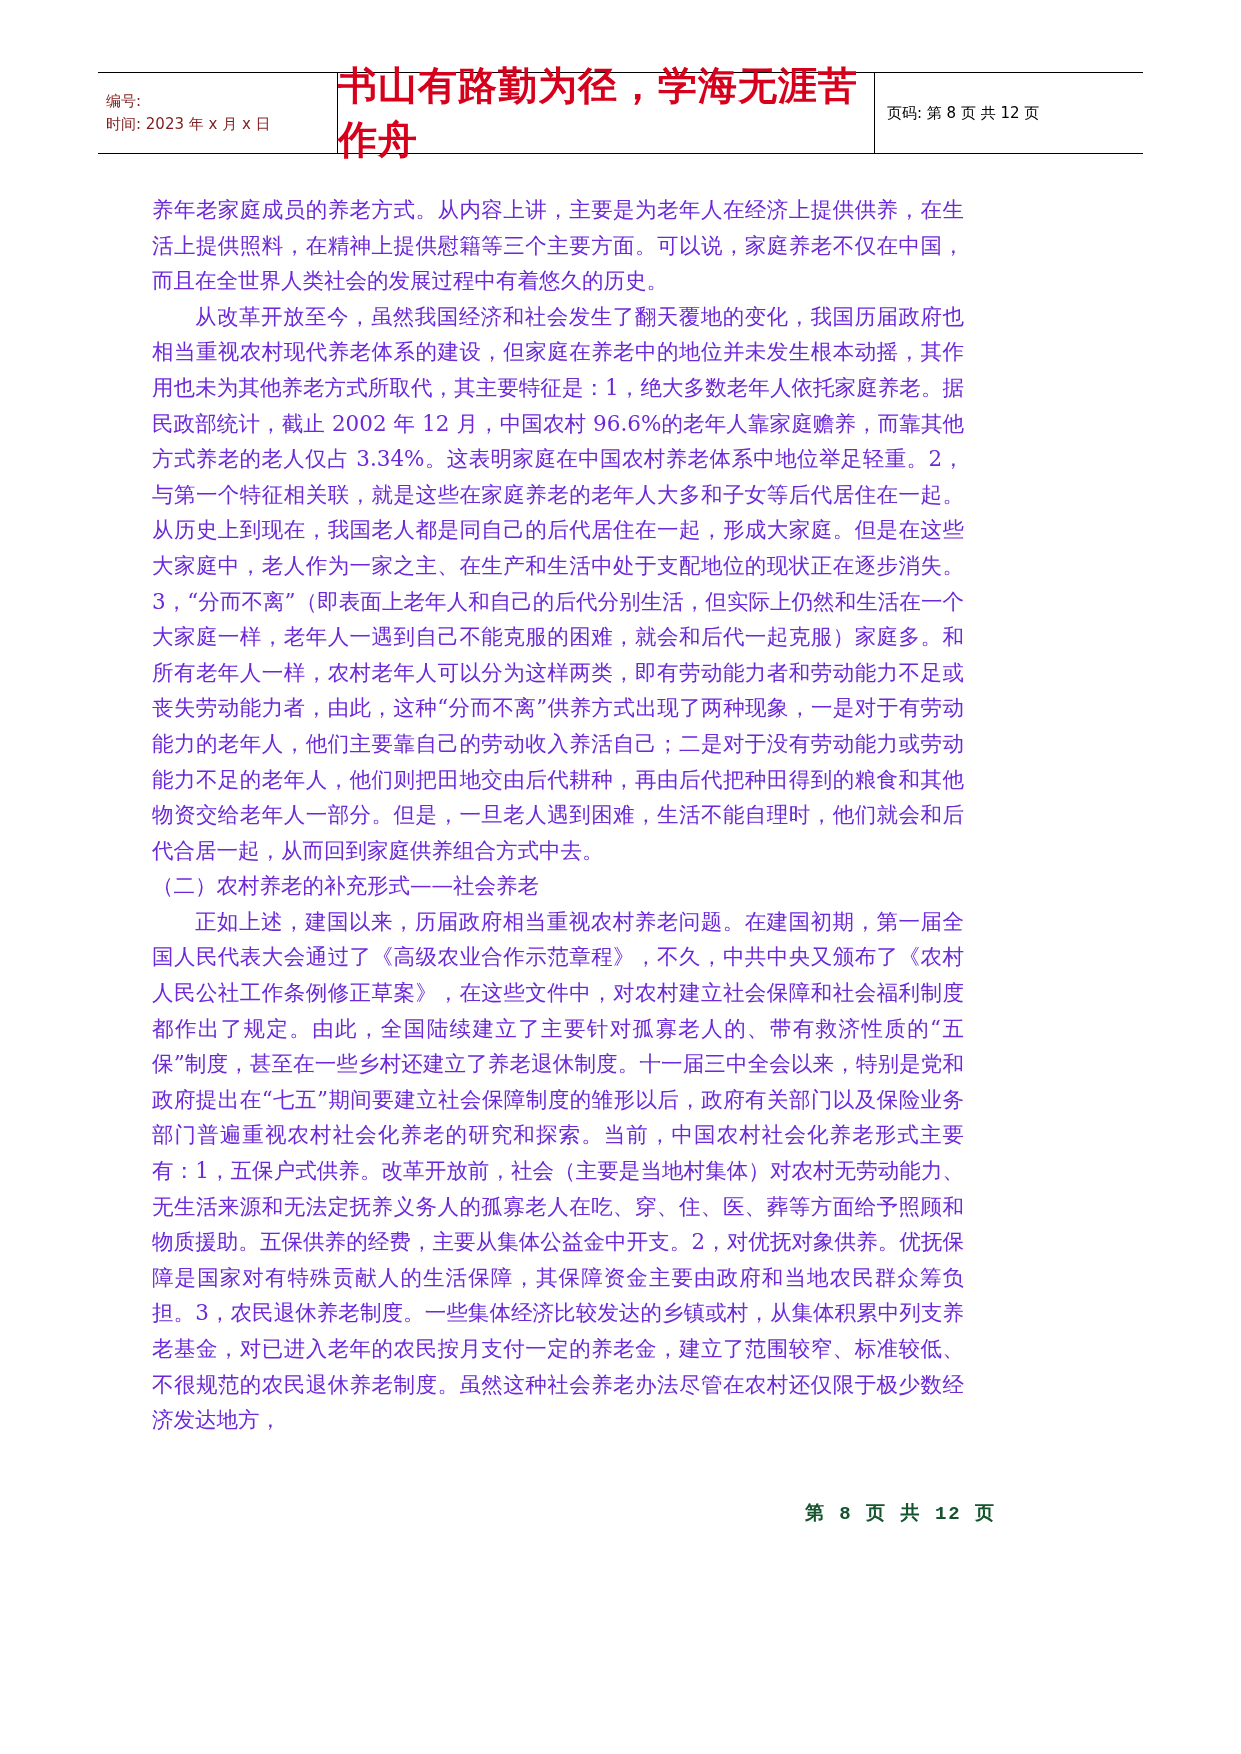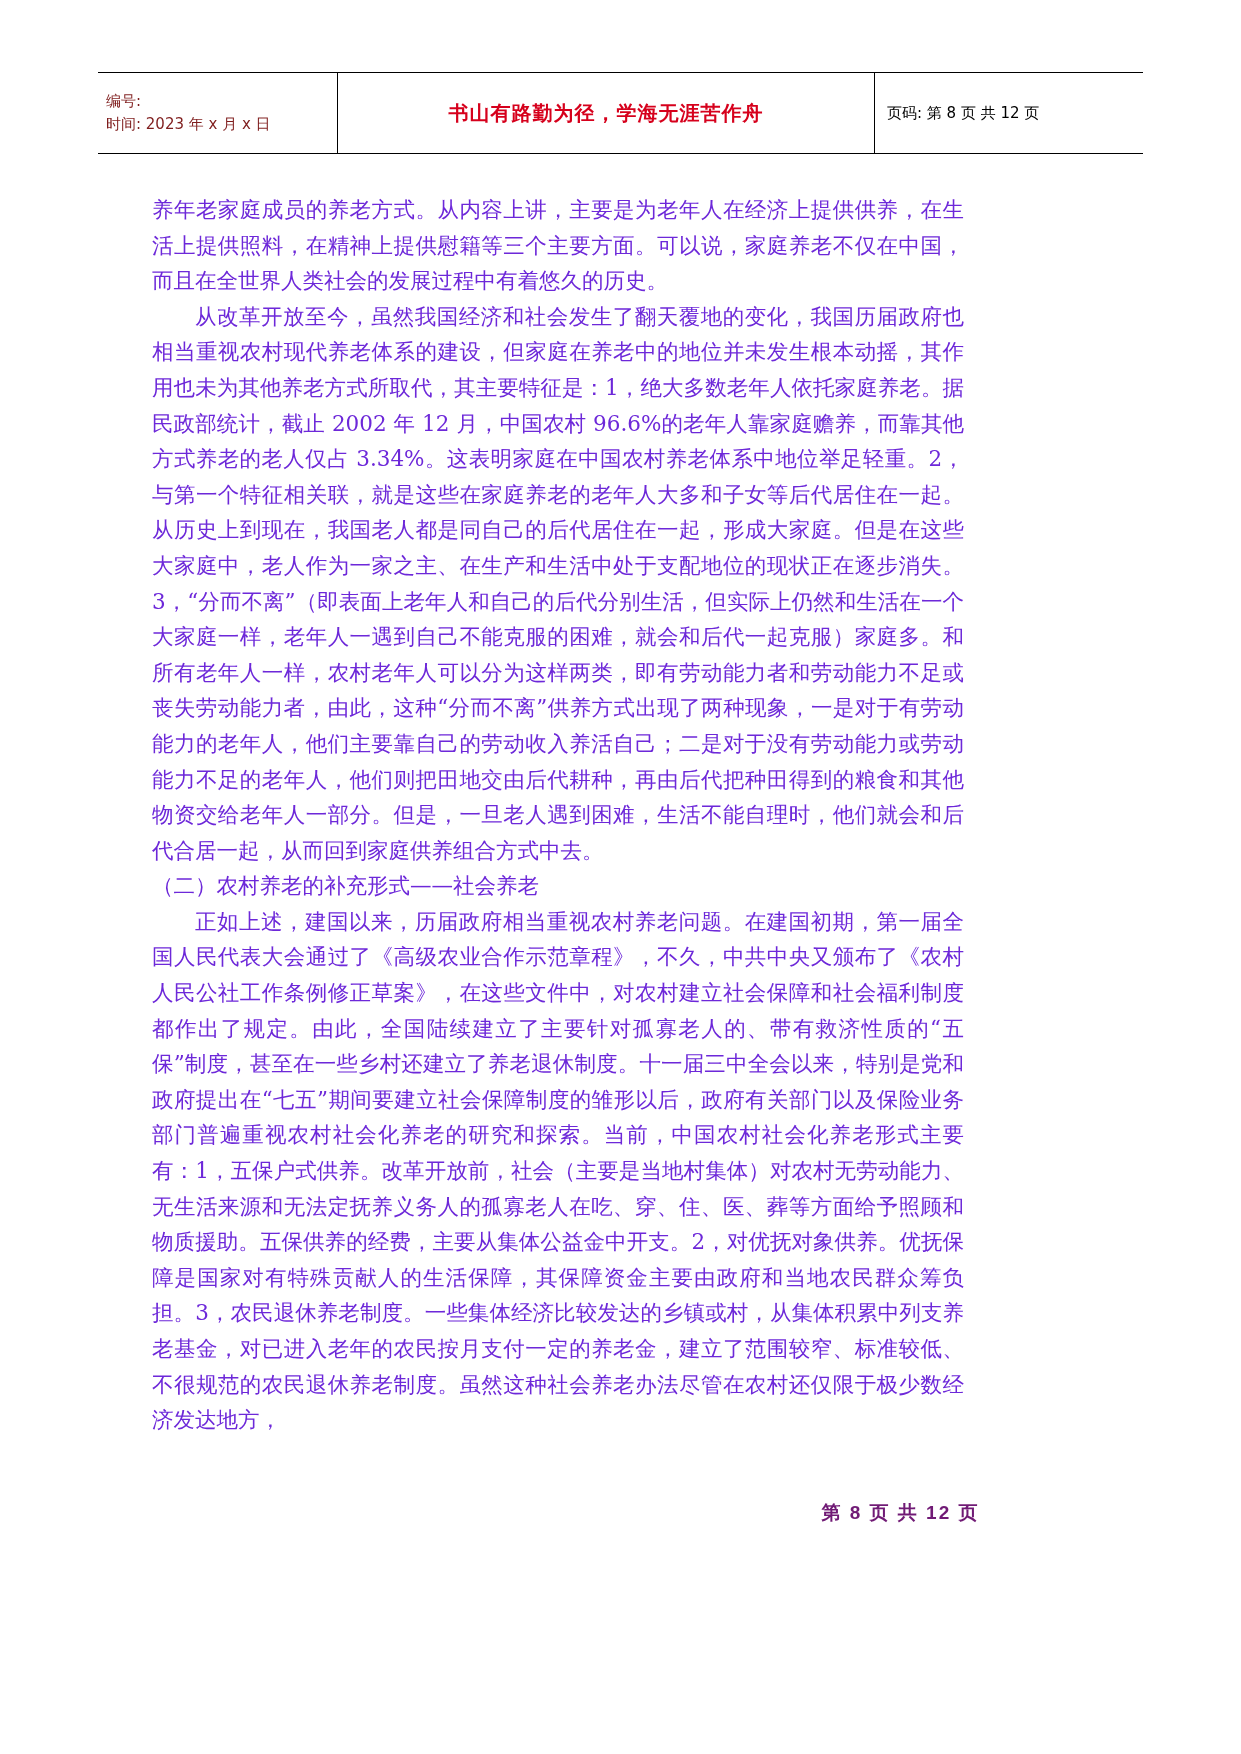--- a/index.html
+++ b/index.html
@@ -53,21 +53,21 @@
   .hdr-left div { white-space: nowrap; }
   .hdr-mid {
     flex: 1;
     border-right: 1.5px solid #000;
     align-items: center;
     justify-content: center;
     display: flex;
     color: #d6001c;
     font-family: "DejaVu Serif", "Liberation Serif", serif;
     font-weight: bold;
-    font-size: 20px;
+    font-size: 39px;
     letter-spacing: 1px;
   }
   .hdr-right {
     width: 268px;
     padding-left: 12px;
     font-family: "DejaVu Sans", "Liberation Sans", sans-serif;
     font-size: 15px;
     white-space: nowrap;
     justify-content: center;
   }
@@ -97,25 +97,25 @@
     position: absolute;
     left: 0;
     top: 1500px;
     width: 1241px;
     text-align: center;
     font-family: "DejaVu Sans", "Liberation Sans", sans-serif;
   }
   .footer-inner {
     display: inline-block;
     margin-left: 560px;
-    color: #701a75;
+    color: #14532d;
     font-size: 19px;
     letter-spacing: 2px;
     font-weight: bold;
-    font-family: Liberation Sans, sans-serif;
+    font-family: Liberation Mono, monospace;
   }
 </style>
 </head>
 <body>
 
 <div class="page">
 
   <div class="header-table">
     <div class="hdr-cell hdr-left">
       <div>编号:</div>

